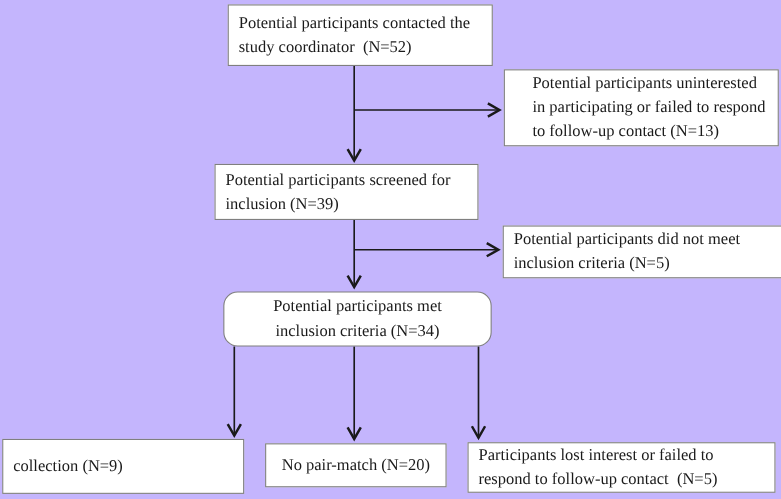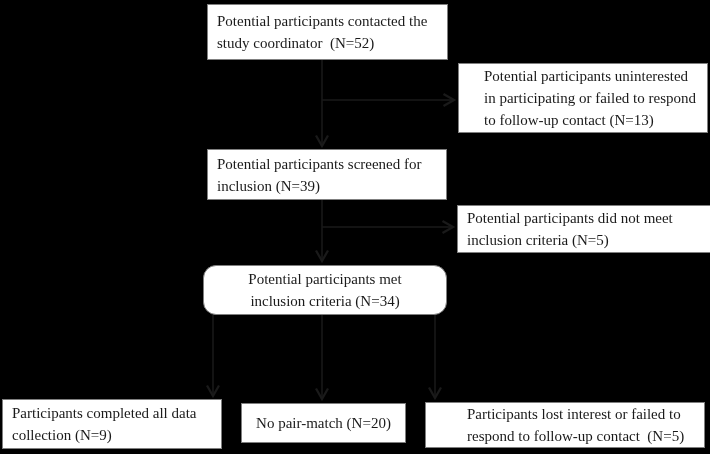--- a/index.html
+++ b/index.html
@@ -4,21 +4,21 @@
 <style>
   html, body {
     margin: 0;
     padding: 0;
     background: #ffffff;
   }
   #canvas {
     position: relative;
     width: 710px;
     height: 454px;
-    background: #000000;
+    background: #c4b5fd;
     font-family: "Liberation Serif", "DejaVu Serif", serif;
     color: #1a1a1a;
     overflow: hidden;
   }
   .box {
     position: absolute;
     border: 1px solid #7f7f7f;
     background: #ffffff;
     box-sizing: border-box;
     display: flex;
@@ -31,26 +31,26 @@
     white-space: pre;
     padding: 0 0 0 9px;
   }
   .box.centered .line {
     padding: 0;
     text-align: center;
   }
   
   #box-contacted     { left: 207px; top:   4px; width: 241px; height: 56px; }
   #box-uninterested  { left: 458px; top:  63px; width: 250px; height: 70px; padding-left: 16px; }
-  #box-screened      { left: 207px; top: 149px; width: 240px; height: 51px; }
+  #box-screened      { left: 195px; top: 149px; width: 240px; height: 51px; }
   #box-notmeet       { left: 457px; top: 205px; width: 272px; height: 48px; }
   #box-met           { left: 203px; top: 265px; width: 244px; height: 50px; border-radius: 13px; }
   #box-completed     { left:   2px; top: 399px; width: 220px; height: 50px; }
   #box-nopair        { left: 241px; top: 403px; width: 165px; height: 40px; }
-  #box-lost          { left: 425px; top: 402px; width: 280px; height: 46px; padding-left: 32px; }
+  #box-lost          { left: 425px; top: 402px; width: 280px; height: 46px; }
 
   #arrow-layer {
     position: absolute;
     left: 0; top: 0;
     width: 710px;
     height: 454px;
     pointer-events: none;
   }
   #arrow-layer path {
     stroke: #1a1a1a;
@@ -98,21 +98,20 @@
     <div class="line">Potential participants did not meet</div>
     <div class="line">inclusion criteria (N=5)</div>
   </div>
 
   <div class="box centered" id="box-met">
     <div class="line">Potential participants met</div>
     <div class="line">inclusion criteria (N=34)</div>
   </div>
 
   <div class="box" id="box-completed">
-    <div class="line">Participants completed all data</div>
     <div class="line">collection (N=9)</div>
   </div>
 
   <div class="box centered" id="box-nopair">
     <div class="line">No pair-match (N=20)</div>
   </div>
 
   <div class="box" id="box-lost">
     <div class="line">Participants lost interest or failed to</div>
     <div class="line">respond to follow-up contact  (N=5)</div>

